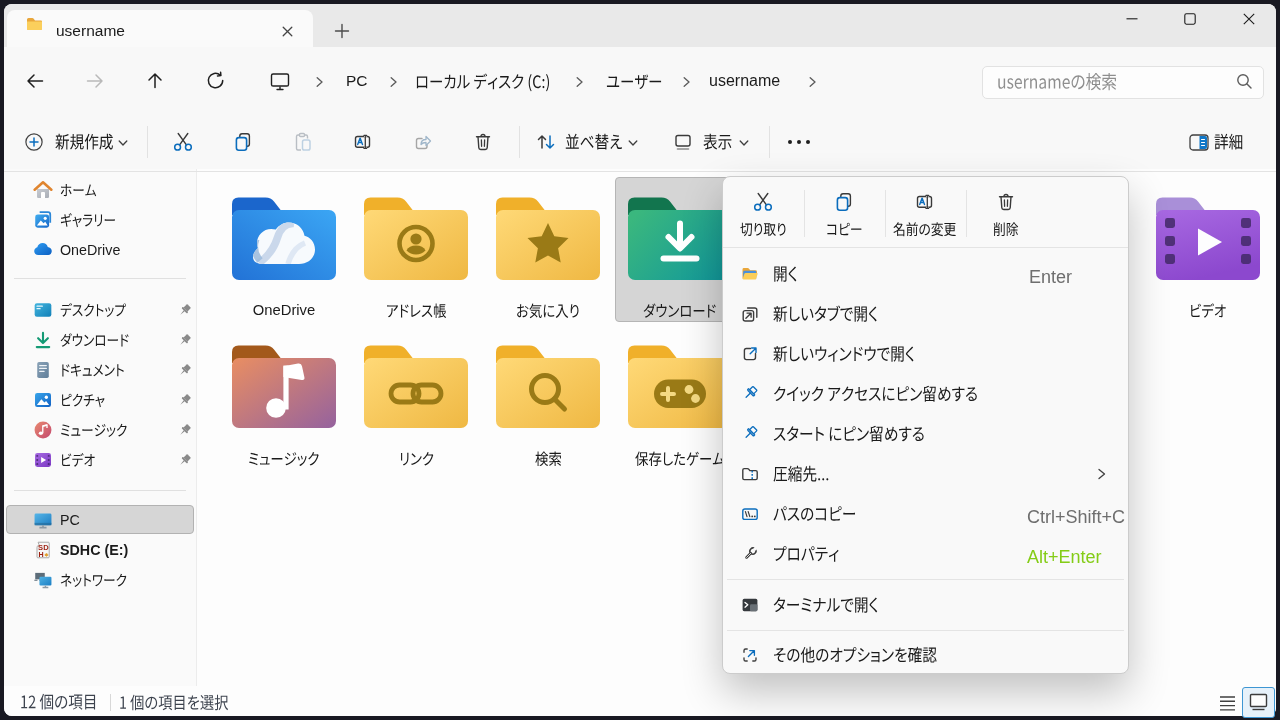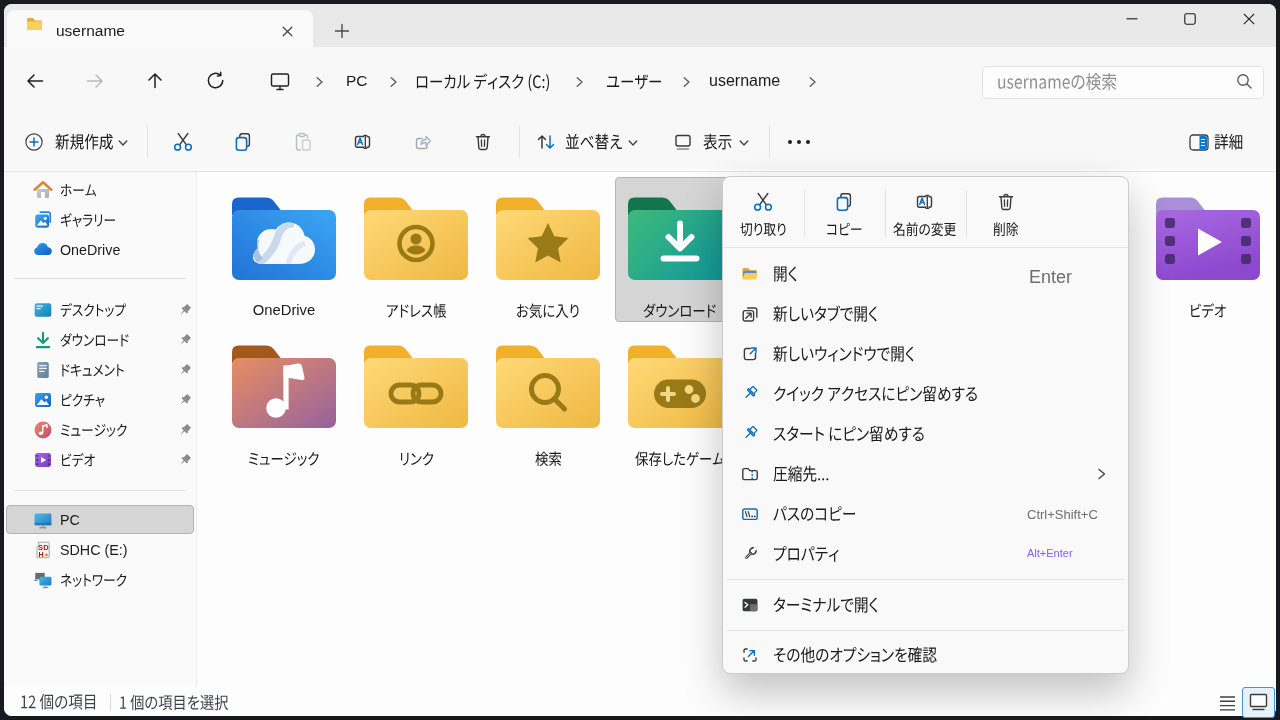--- a/index.html
+++ b/index.html
@@ -560,21 +560,21 @@
     </g>
   </svg>
 <svg class="tx" style="left:60px;top:449.9px;" width="35.1" height="20.3">
     <g fill="#1b1b1b" transform="matrix(0.012665,0,0,-0.014900,0,15.79)">
       <use href="#g57" x="-26"></use>
       <use href="#g5" x="886"></use>
       <use href="#g58" x="1837"></use>
     </g>
   </svg>
 <div class="abs" style="left:60px;top:512.6px;font-size:14.3px;color:#1b1b1b;font-weight:400;white-space:nowrap;line-height:1">PC</div>
-<div class="abs" style="left:60px;top:542.6px;font-size:14.3px;color:#1b1b1b;font-weight:400;white-space:nowrap;line-height:1">SDHC (E:)</div>
+<div class="abs" style="left:60px;top:542.6px;font-size:14.3px;color:#1b1b1b;font-weight:700;white-space:nowrap;line-height:1">SDHC (E:)</div>
 <svg class="tx" style="left:60px;top:569.9px;" width="67.0" height="20.3">
     <g fill="#1b1b1b" transform="matrix(0.012665,0,0,-0.014900,0,15.79)">
       <use href="#g59" x="-19"></use>
       <use href="#g44" x="849"></use>
       <use href="#g43" x="1597"></use>
       <use href="#g60" x="2476"></use>
       <use href="#g1" x="3398"></use>
       <use href="#g8" x="4361"></use>
     </g>
   </svg>
@@ -954,39 +954,39 @@
 <svg class="tx" style="left:773px;top:502.2px;z-index:6;" width="83.4" height="23.5">
     <g fill="#1b1b1b" transform="matrix(0.014705,0,0,-0.017300,0,18.34)">
       <use href="#g99" x="-31"></use>
       <use href="#g7" x="892"></use>
       <use href="#g22" x="1825"></use>
       <use href="#g76" x="2754"></use>
       <use href="#g53" x="3729"></use>
       <use href="#g1" x="4679"></use>
     </g>
   </svg>
-<div class="abs" style="left:1027px;top:507.5px;font-size:13px;color:#6e6e6e;white-space:nowrap;line-height:1;z-index:6">Ctrl+Shift+C</div>
+<div class="abs" style="left:1027px;top:507.5px;font-size:18px;color:#6e6e6e;white-space:nowrap;line-height:1;z-index:6">Ctrl+Shift+C</div>
 <svg class="abs" style="left:741px;top:545.0px;z-index:6;" width="18" height="18" viewBox="0 0 18 18">
     <g transform="rotate(45 9 9)">
       <circle cx="9" cy="4.9" r="3" fill="none" stroke="#3c3c3c" stroke-width="1.5"></circle>
       <rect x="7.5" y="0.6" width="3" height="2.8" fill="#f9f9f9"></rect>
       <path d="M9,8 V13.9" stroke="#3c3c3c" stroke-width="2.6" stroke-linecap="round"></path>
       <path d="M9,8 V13.9" stroke="#f9f9f9" stroke-width="0.8" stroke-linecap="round"></path>
     </g>
   </svg>
 <svg class="tx" style="left:773px;top:542.2px;z-index:6;" width="66.4" height="23.5">
     <g fill="#1b1b1b" transform="matrix(0.014705,0,0,-0.017300,0,18.34)">
       <use href="#g45" x="-60"></use>
       <use href="#g0" x="905"></use>
       <use href="#g99" x="1864"></use>
       <use href="#g100" x="2795"></use>
       <use href="#g6" x="3677"></use>
     </g>
   </svg>
-<div class="abs" style="left:1027px;top:547.5px;font-size:11px;color:#8b5cf6;white-space:nowrap;line-height:1;z-index:6">Alt+Enter</div>
+<div class="abs" style="left:1027px;top:547.5px;font-size:18px;color:#84cc16;white-space:nowrap;line-height:1;z-index:6">Alt+Enter</div>
 <div class="abs" style="left:727px;top:579px;width:397px;height:1px;background:#e4e4e4;z-index:6;"></div>
 <svg class="abs" style="left:741px;top:596.0px;z-index:6;" width="18" height="18" viewBox="0 0 18 18">
     <rect x="1.6" y="2.8" width="14.8" height="12.4" rx="1.6" fill="#35393d"></rect>
     <rect x="9" y="8.2" width="7.4" height="7" rx="1.2" fill="#697076"></rect>
     <path d="M4,6.4 L6.8,8.8 L4,11.2" fill="none" stroke="#fff" stroke-width="1.3" stroke-linecap="round" stroke-linejoin="round"></path>
   </svg>
 <svg class="tx" style="left:773px;top:593.2px;z-index:6;" width="105.7" height="23.5">
     <g fill="#1b1b1b" transform="matrix(0.014705,0,0,-0.017300,0,18.34)">
       <use href="#g86" x="-46"></use>
       <use href="#g1" x="867"></use>

